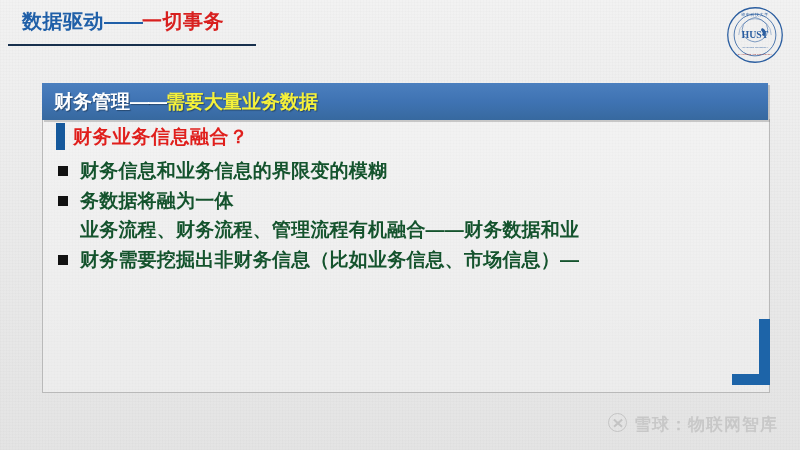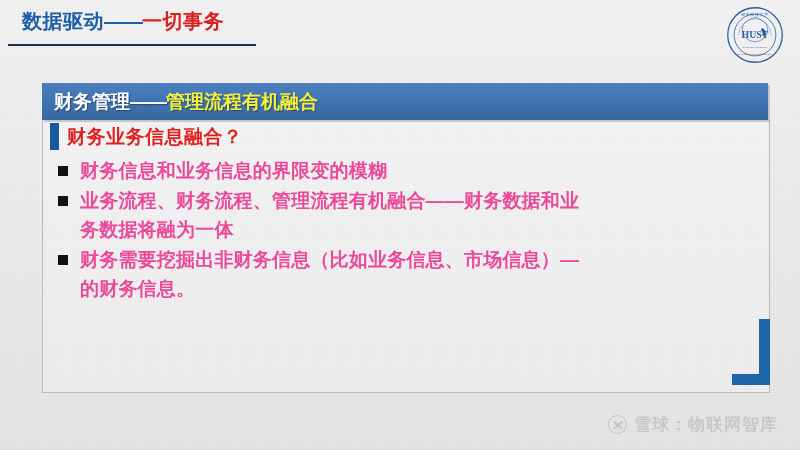--- a/index.html
+++ b/index.html
@@ -81,21 +81,21 @@
     white-space:nowrap;
     text-shadow:1px 1px 1px rgba(0,0,0,0.35);
   }
   .hb-white{ color:#ffffff; }
   .hb-dash{ color:#ffffff; letter-spacing:-1px; }
   .hb-yellow{ color:#f5f13a; }
 
   
   .subhead-row{
     position:absolute;
-    left:22px; top:40px;
+    left:28px; top:40px;
     display:flex; align-items:center;
   }
   .subhead-tab{
     width:9px; height:27px;
     background:#16599c;
     margin-right:8px;
   }
   .subhead-text{
     font-size:19px; font-weight:bold;
     color:#e01f1c;
@@ -106,21 +106,21 @@
   
   .bullets{
     position:absolute;
     left:26px; top:73px;
     width:706px;
   }
   .bullet-item{
     position:relative;
     padding-left:26px;
     margin-bottom:1px;
-    color:#ec4899;
+    color:#14532d;
     font-size:19px;
     font-weight:bold;
     line-height:29px;
     letter-spacing:0.2px;
   }
   .bullet-mark{
     position:absolute;
     left:4px; top:10px;
     width:10px; height:10px;
     background:#111111;
@@ -142,21 +142,21 @@
   .cb-h{
     position:absolute; right:0; bottom:0;
     width:38px; height:11px;
     background:#1d64a8;
   }
 
   
   .watermark{
     position:absolute;
     right:22px; bottom:14px;
-    display:flex; align-items:center;
+    display:flex; align-items:flex-start;
     gap:7px;
     opacity:0.30;
     z-index:5;
     user-select:none;
   }
   .wm-icon{
     width:19px; height:19px;
     border:1.6px solid #7e7e7e;
     border-radius:50%;
     position:relative;
@@ -200,47 +200,46 @@
     <text x="50" y="84" text-anchor="middle" font-family="Liberation Sans, sans-serif" font-size="3.3" fill="#9a2a2a" letter-spacing="0.3">OF SCIENCE AND TECHNOLOGY</text>
   </svg>
 </div>
 
 <div class="content-frame">
 
   <div class="frame-border"></div>
 
   <div class="header-bar">
     <div class="header-text">
-      <span class="hb-white">财务管理</span><span class="hb-dash">——</span><span class="hb-yellow">管理流程有机融合</span>
+      <span class="hb-white">财务管理</span><span class="hb-dash">——</span><span class="hb-yellow">需要大量业务数据</span>
     </div>
   </div>
 
   <div class="subhead-row">
     <span class="subhead-tab"></span>
     <span class="subhead-text">财务业务信息融合？</span>
   </div>
 
   <div class="bullets">
 
     <div class="bullet-item">
       <span class="bullet-mark"></span>
       <span class="bullet-line">财务信息和业务信息的界限变的模糊</span>
     </div>
 
     <div class="bullet-item">
       <span class="bullet-mark"></span>
+      <span class="bullet-line">务数据将融为一体</span>
       <span class="bullet-line">业务流程、财务流程、管理流程有机融合——财务数据和业</span>
-      <span class="bullet-line">务数据将融为一体</span>
     </div>
 
 
     <div class="bullet-item">
       <span class="bullet-mark"></span>
       <span class="bullet-line">财务需要挖掘出非财务信息（比如业务信息、市场信息）—</span>
-      <span class="bullet-line">的财务信息。</span>
     </div>
 
   </div>
 
   <div class="corner-bracket">
     <span class="cb-v"></span>
     <span class="cb-h"></span>
   </div>
 
 </div>

